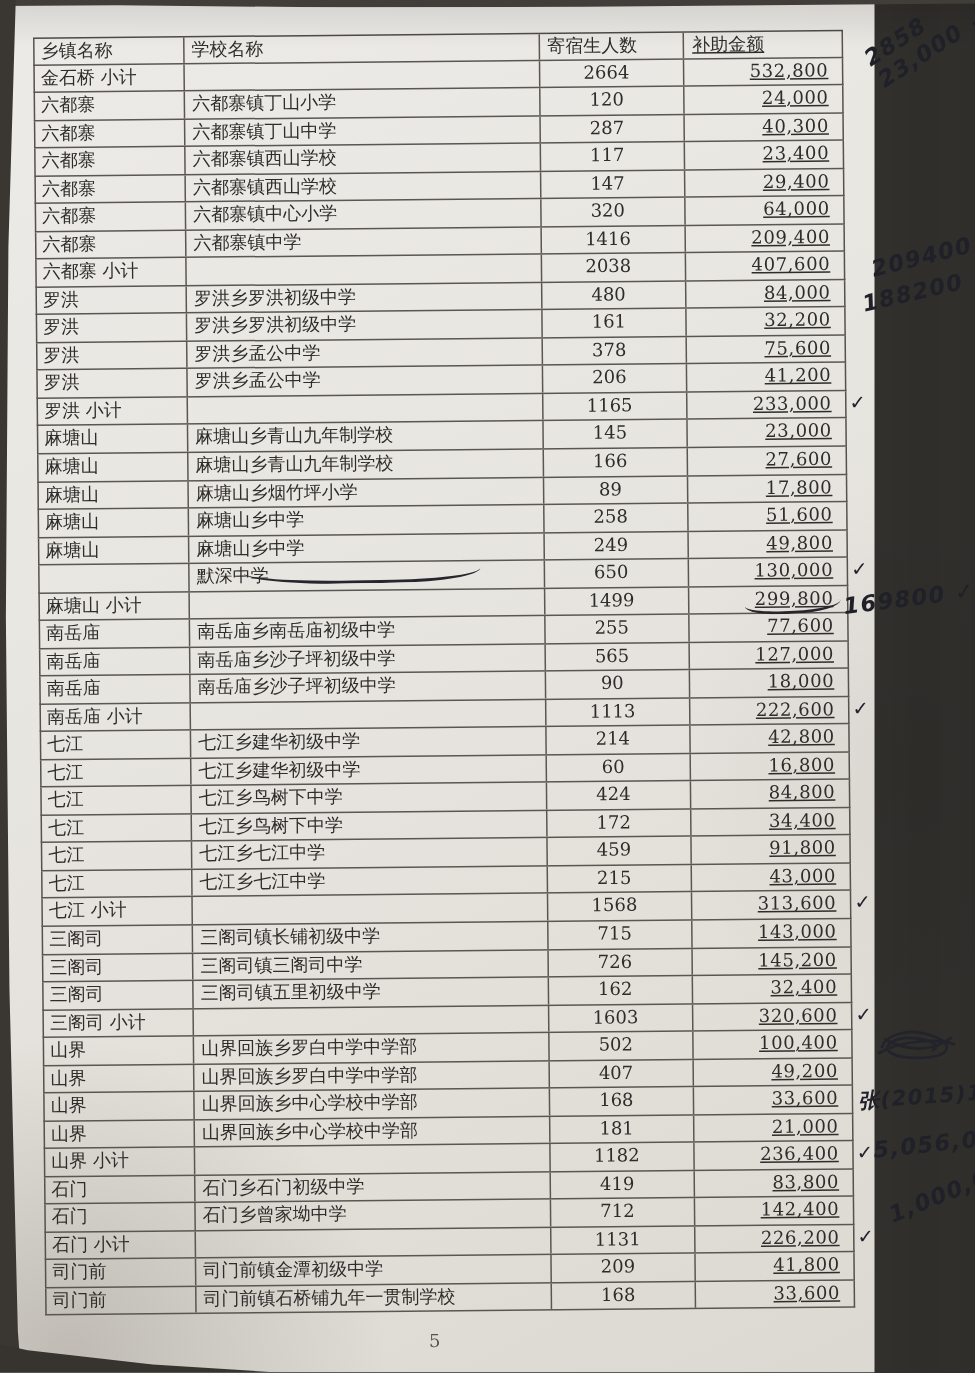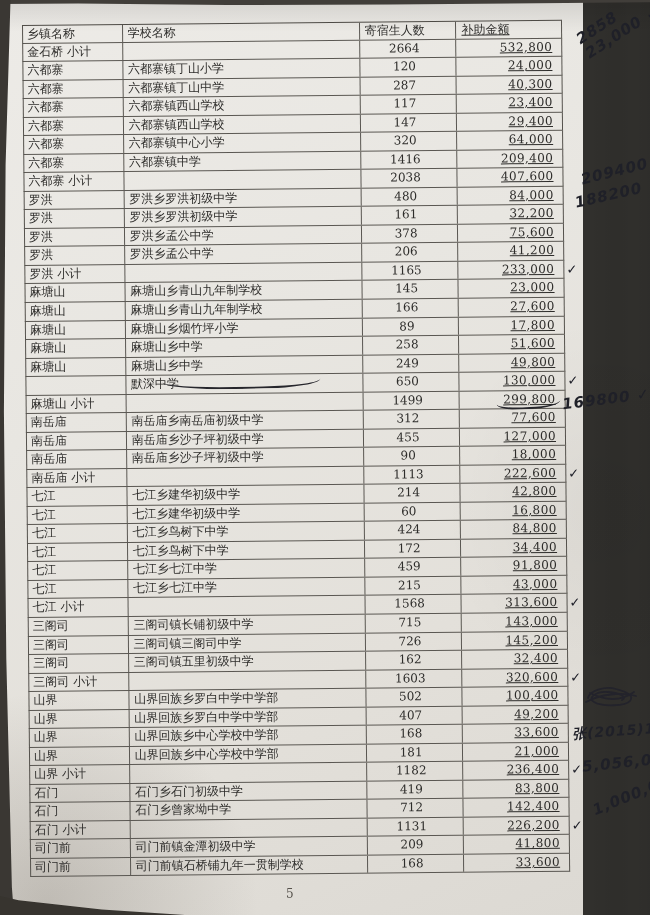--- a/index.html
+++ b/index.html
@@ -228,27 +228,27 @@
         </div>
         <div class="row subtotal">
           <div class="cell c1">麻塘山 小计</div>
           <div class="cell c2"></div>
           <div class="cell c3">1499</div>
           <div class="cell c4">299,800<span class="amount-underline"></span></div>
         </div>
         <div class="row">
           <div class="cell c1">南岳庙</div>
           <div class="cell c2">南岳庙乡南岳庙初级中学</div>
-          <div class="cell c3">312</div>
+          <div class="cell c3">255</div>
           <div class="cell c4">77,600</div>
         </div>
         <div class="row">
           <div class="cell c1">南岳庙</div>
           <div class="cell c2">南岳庙乡沙子坪初级中学</div>
-          <div class="cell c3">455</div>
+          <div class="cell c3">565</div>
           <div class="cell c4">127,000</div>
         </div>
         <div class="row">
           <div class="cell c1">南岳庙</div>
           <div class="cell c2">南岳庙乡沙子坪初级中学</div>
           <div class="cell c3">90</div>
           <div class="cell c4">18,000</div>
         </div>
         <div class="row subtotal">
           <div class="cell c1">南岳庙 小计</div>

